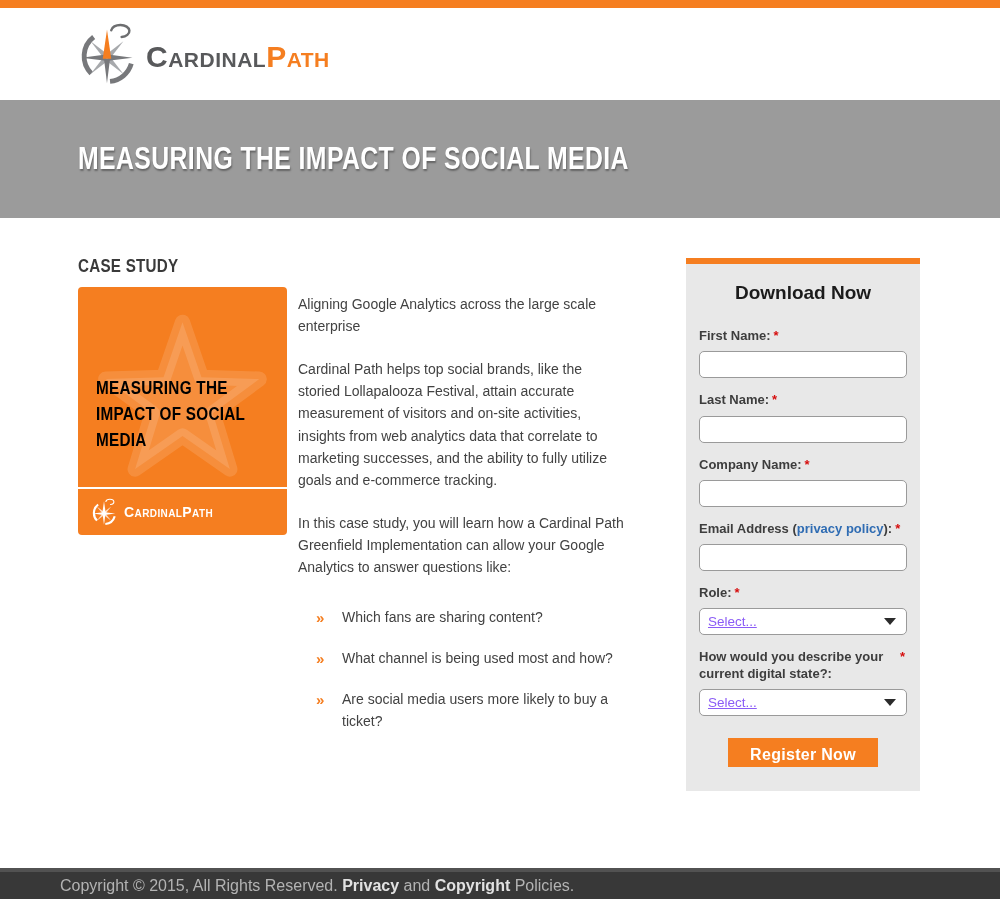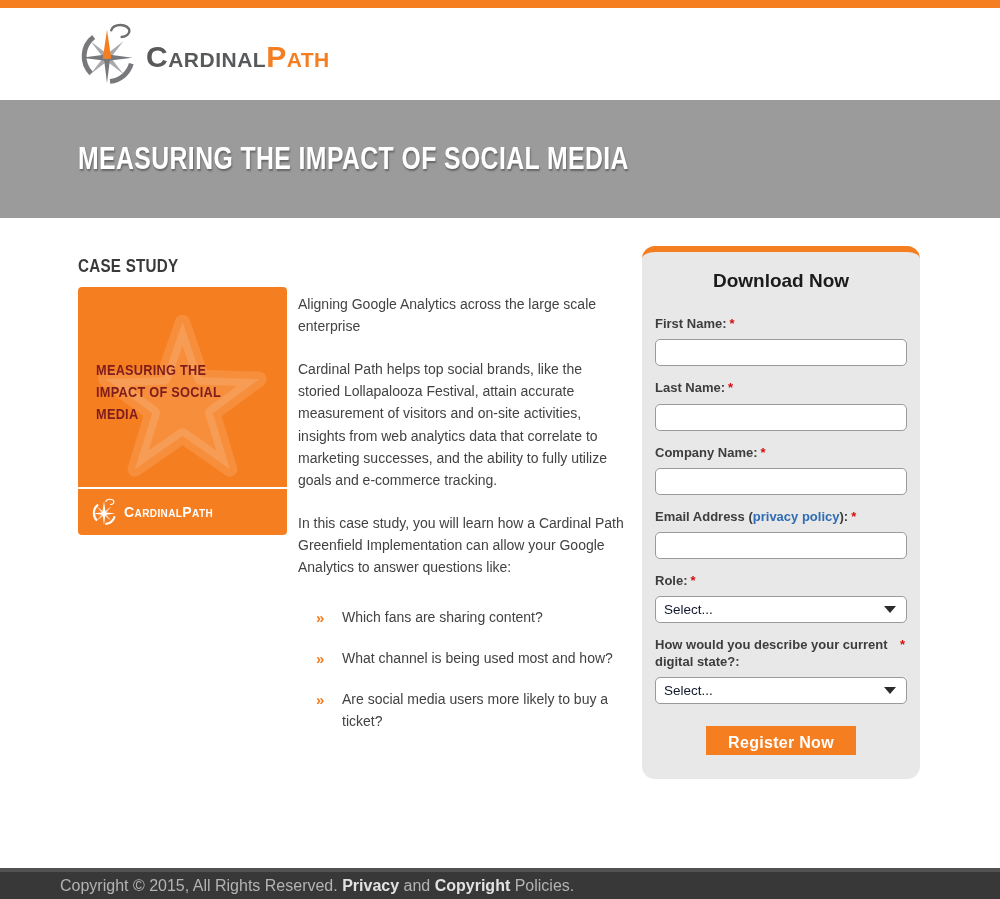--- a/index.html
+++ b/index.html
@@ -32,56 +32,55 @@
   }
 
   
   .content { position: relative; flex: 1; padding: 37px 80px 30px 78px; min-height: 650px; }
   .section-heading { margin: 0 0 10px 0; font-size: 19px; font-weight: bold; color: #3a3a3a; letter-spacing: 0.3px; }
   .content-row { display: flex; align-items: flex-start; }
 
   
   .card { position: relative; width: 209px; height: 248px; background: #f57e20; border-radius: 4px; flex-shrink: 0; overflow: hidden; }
   .card-star { position: absolute; left: 12px; top: 22px; width: 185px; height: 180px; }
-  .card-title { position: absolute; left: 18px; top: 72px; color: #7f1d1d; font-size: 15px; font-weight: bold; line-height: 1.45; letter-spacing: 0.3px; }
+  .card-title { position: absolute; left: 18px; top: 88px; color: #000000; font-size: 18px; font-weight: bold; line-height: 1.45; letter-spacing: 0.3px; }
   .card-title .condensed { transform: scaleX(0.85); }
   .card-footer { position: absolute; left: 0; right: 0; bottom: 0; height: 48px; border-top: 2px solid #ffffff; display: flex; align-items: center; padding-left: 12px; gap: 6px; }
   .card-footer svg { width: 28px; height: 30px; }
   .card-logo-text { color: #fff; font-weight: bold; font-variant: small-caps; font-size: 14px; letter-spacing: 0.4px; }
 
   
   .text-col { width: 326px; margin-left: 11px; padding-top: 2px; font-size: 14px; line-height: 1.58; color: #424242; }
   .text-col p { margin: 4px 0 21px 0; }
   .bullet-list { list-style: none; margin: 28px 0 0 0; padding: 0 0 0 18px; }
   .bullet-list li { display: flex; margin-bottom: 17px; }
   .bullet-marker { color: #f57e20; font-weight: bold; font-size: 15px; width: 26px; flex-shrink: 0; }
   .bullet-text { flex: 1; }
 
   
   .form-panel {
-    position: absolute; top: 28px; right: 80px; width: 278px;
+    position: absolute; top: 40px; right: 80px; width: 234px;
     background: #e8e8e8; border-top: 6px solid #f57e20;
     padding: 10px 13px 24px 13px;
-    border-radius: 13px;
   }
   .form-title { margin: 8px 0 24px 0; text-align: center; font-size: 19px; font-weight: bold; color: #1b1b1b; }
   .form-group { margin-bottom: 14px; position: relative; }
   .form-label { display: block; font-size: 13px; font-weight: bold; color: #3d3d3d; margin-bottom: 7px; line-height: 1.25; }
   .req { color: #d60d0d; font-weight: bold; margin-left: 3px; }
   .req-right { position: absolute; right: 2px; top: 0; }
   .label-link { color: #2f6cb3; font-weight: bold; text-decoration: none; cursor: pointer; }
   .text-input {
     width: 100%; height: 27px; border: 1px solid #9a9a9a; border-radius: 5px;
     background: #fff; padding: 0 8px; font-size: 13px; font-family: "Liberation Sans", sans-serif; color: #333;
     outline: none;
   }
   .select {
     width: 100%; height: 27px; border: 1px solid #9a9a9a; border-radius: 5px;
     background: #fff; display: flex; align-items: center; padding: 0 10px 0 8px;
-    font-size: 13.5px; color: #0f172a; cursor: pointer;
+    font-size: 13.5px; color: #8b5cf6; cursor: pointer; text-decoration: underline;
   }
   .select-value { flex: 1; }
   .select-arrow { width: 0; height: 0; border-left: 6px solid transparent; border-right: 6px solid transparent; border-top: 7px solid #2b2b2b; }
   .register-button {
     display: block; margin: 22px auto 0 auto; padding: 8px 22px; height: 29px;
     background: #f57e20; color: #ffffff; border: none; font-size: 16px; font-weight: bold;
     font-family: "Liberation Sans", sans-serif; cursor: pointer; letter-spacing: 0.3px;
   }
 
   

